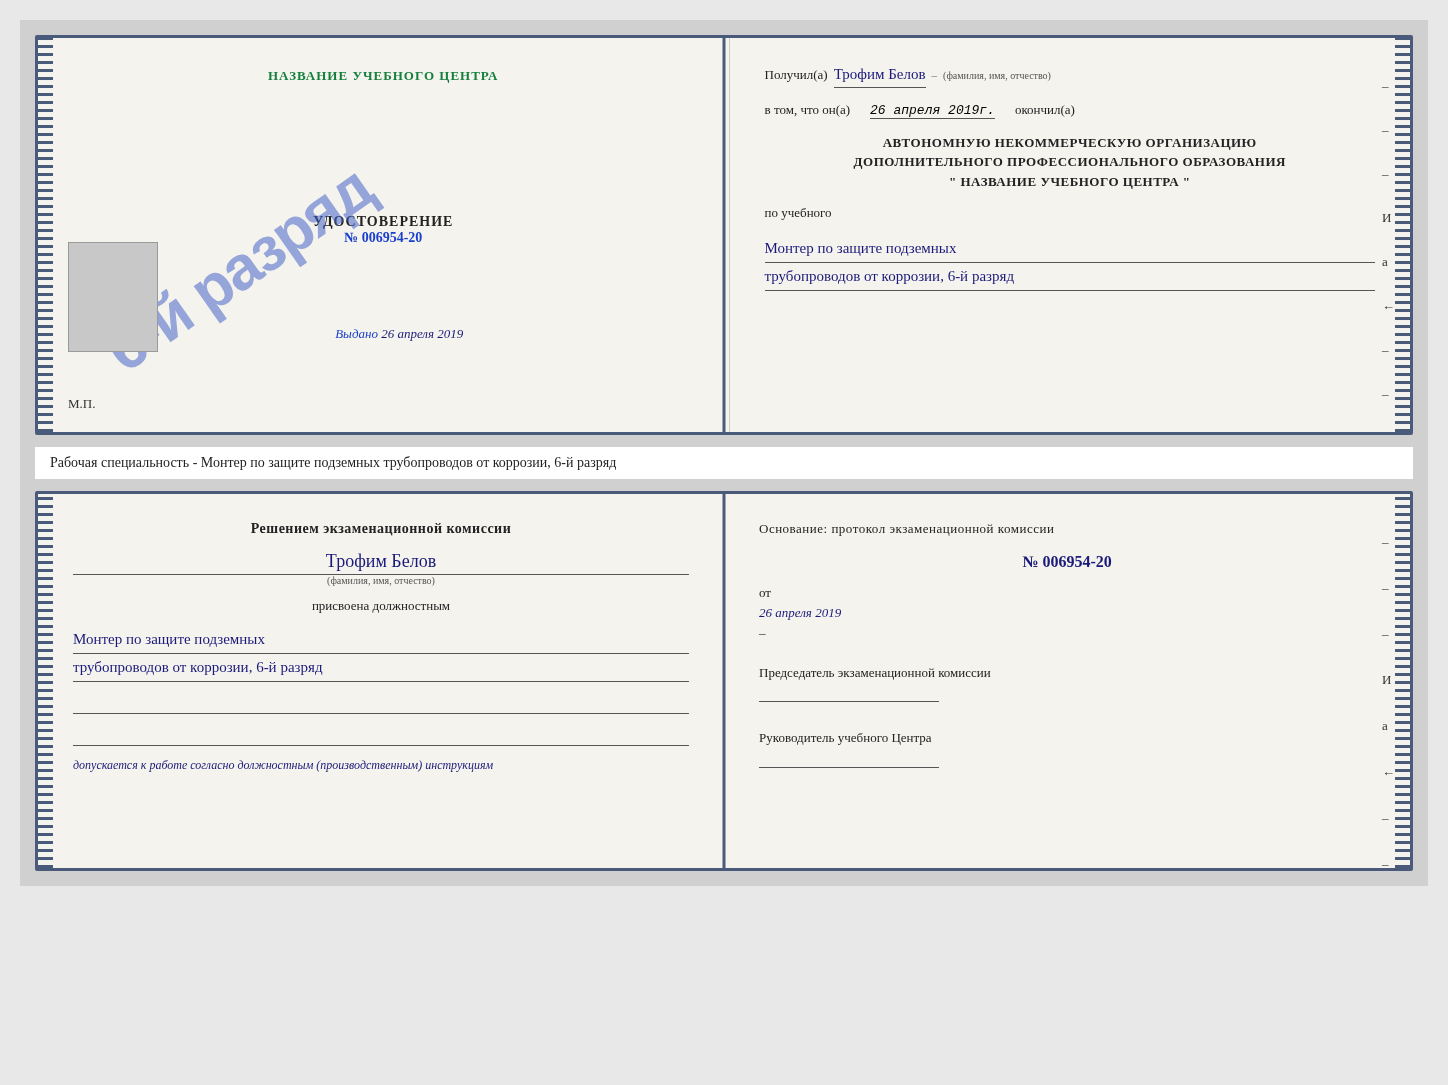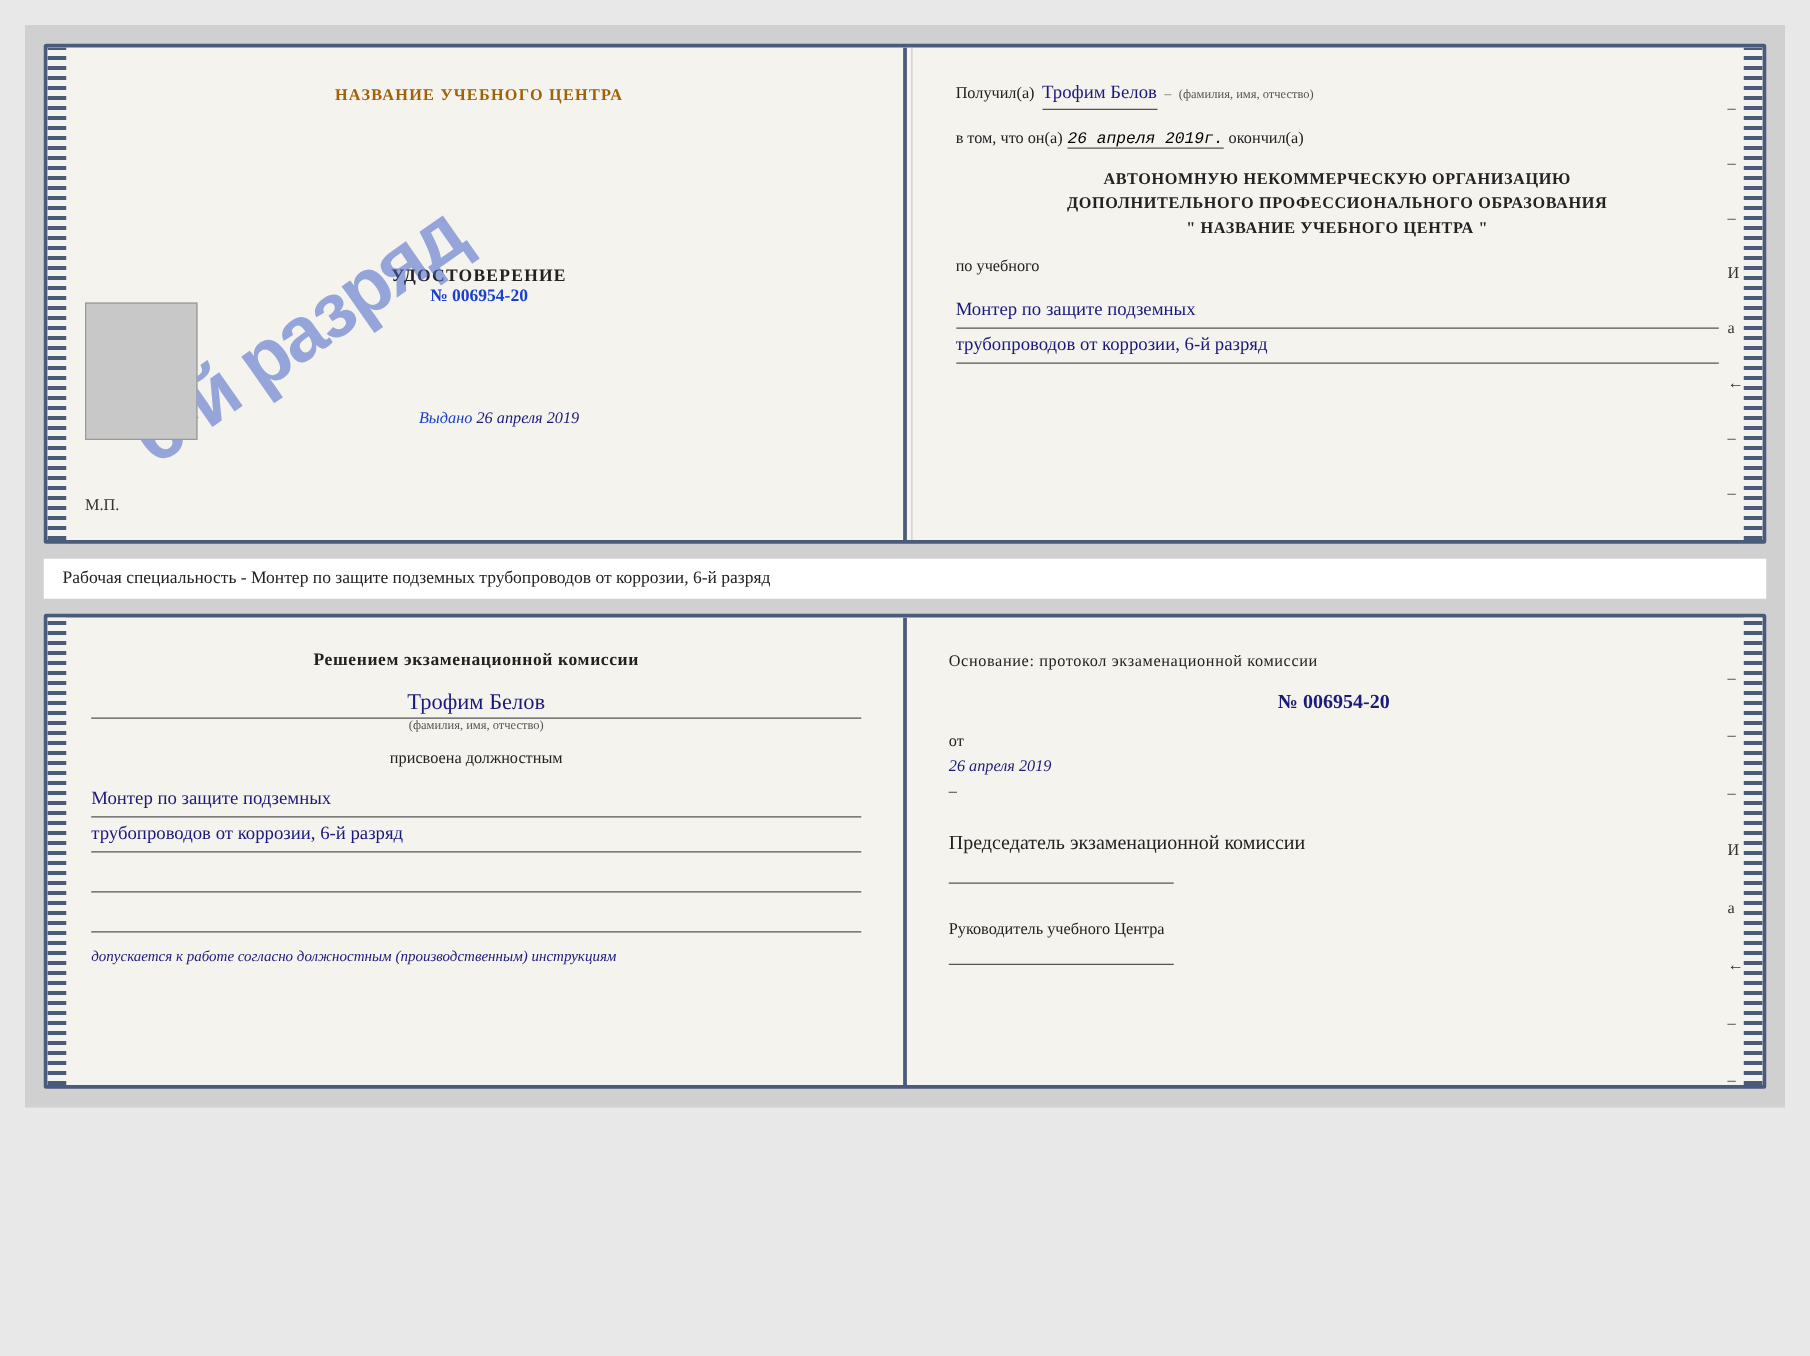--- a/index.html
+++ b/index.html
@@ -61,21 +61,21 @@
       flex-direction: column;
       gap: 14px;
     }
 
     .cert-title {
       font-size: 13px;
       font-weight: bold;
       text-align: center;
       letter-spacing: 1px;
       text-transform: uppercase;
-      color: #a16207;
+      color: #15803d;
       margin-bottom: 10px;
     }
 
     
     .stamp-diagonal {
       position: absolute;
       top: 80px;
       left: 50px;
       width: 300px;
       height: 300px;
@@ -163,21 +163,21 @@
 
     .right-line .small-label {
       font-size: 10px;
       color: #555;
     }
 
     .right-date-line {
       font-size: 13px;
       display: flex;
       align-items: baseline;
-      gap: 4px;
+      gap: 20px;
       color: #222;
     }
 
     .right-date-line .hw-date {
       font-style: italic;
       font-family: 'Segoe Script', cursive;
       color: #1a1a7a;
       font-size: 13px;
       border-bottom: 1px solid #555;
     }
@@ -345,21 +345,21 @@
       flex-direction: column;
     }
 
     .br-date-line .hw-small {
       font-style: italic;
       font-family: 'Segoe Script', cursive;
       color: #1a1a7a;
     }
 
     .br-chairman {
-      font-size: 16px;
+      font-size: 13px;
       color: #222;
       line-height: 1.5;
       margin-top: 8px;
     }
 
     .br-sign-line {
       border-bottom: 1px solid #555;
       height: 20px;
       width: 180px;
     }

